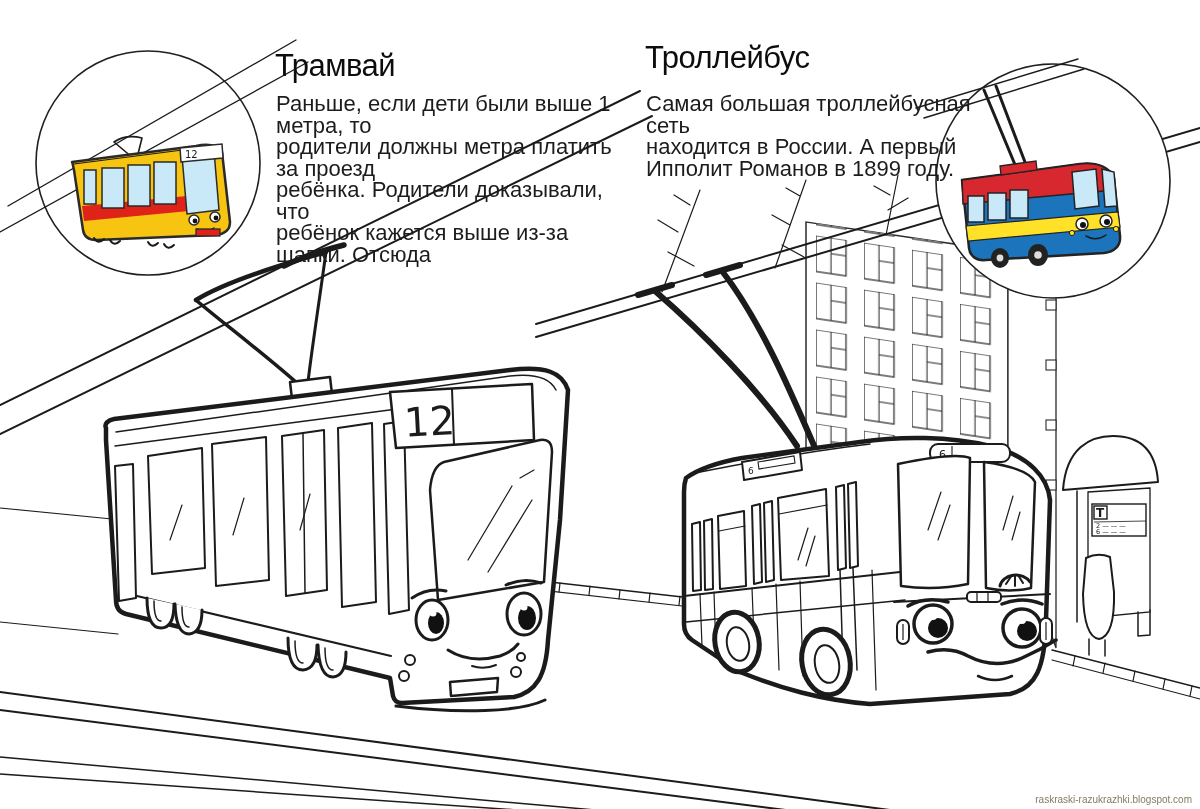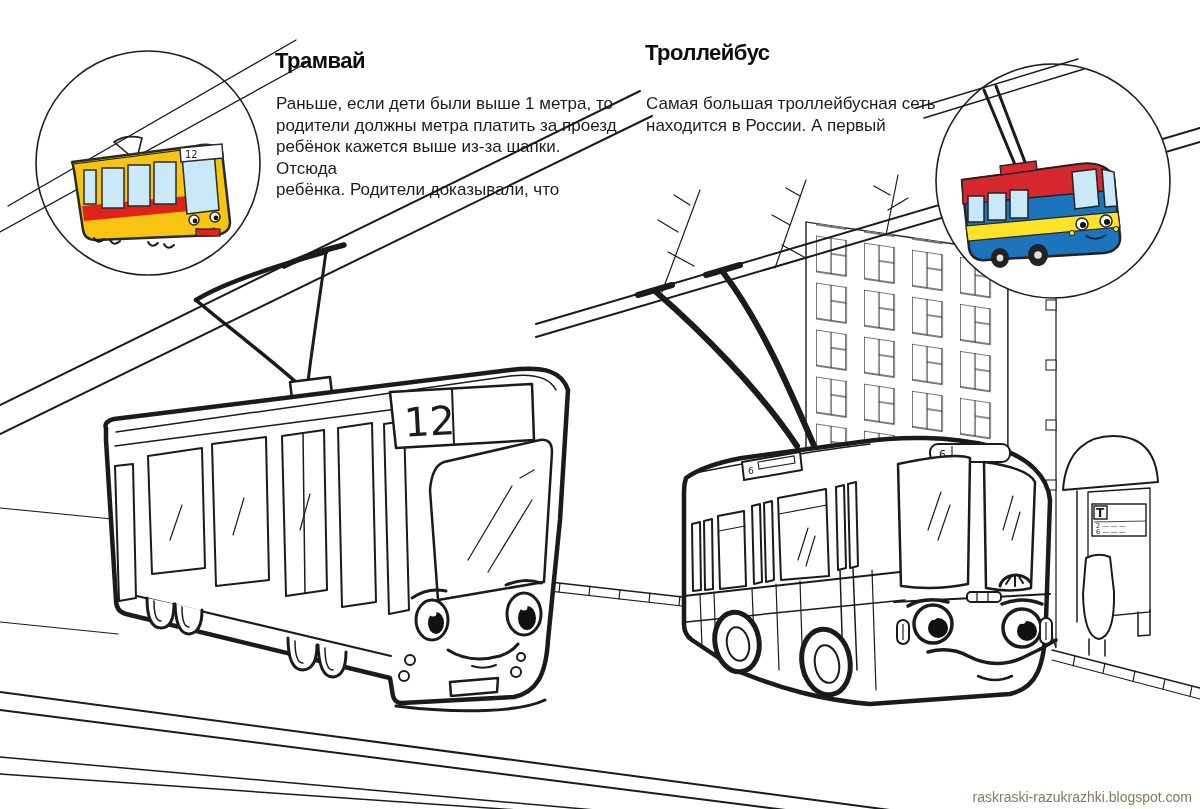--- a/index.html
+++ b/index.html
@@ -11,23 +11,23 @@
   .w25{stroke-width:2.5;} .w3{stroke-width:3;} .w35{stroke-width:3.5;}
   .w45{stroke-width:4.5;} .w6{stroke-width:6;}
   .wh{fill:#ffffff;}
   .ink{fill:#111;}
   .c-tramyellow{fill:var(--tram_yellow);}
   .c-red{fill:var(--accent_red);}
   .c-trolblue{fill:var(--trolleybus_blue);}
   .c-trolred{fill:var(--trolleybus_red);}
   .c-stripeyellow{fill:var(--stripe_yellow);}
   .c-winblue{fill:var(--window_blue);}
-  .heading{position:absolute;font-weight:bold;font-size:22px;letter-spacing:-0.5px;color:#0d0d0d;}
-  .para{position:absolute;font-size:17px;line-height:21.5px;color:#1c1c1c;width:350px;}
-  .watermark{position:absolute;right:8px;bottom:4px;font-size:14px;color:var(--watermark_color);}
+  .heading{position:absolute;font-weight:normal;font-size:31px;letter-spacing:-0.5px;color:#0d0d0d;}
+  .para{position:absolute;font-size:22px;line-height:21.5px;color:#1c1c1c;width:350px;}
+  .watermark{position:absolute;right:8px;bottom:4px;font-size:10px;color:var(--watermark_color);}
   .svgtext{font-family:"DejaVu Sans",sans-serif;fill:#1b1b1b;}
 </style>
 </head>
 <body>
 
 <div id="page">
 
 <svg id="art" width="1200" height="809" viewBox="0 0 1200 809">
   <defs>
     <pattern id="bwin" x="10" y="12" width="48" height="47" patternUnits="userSpaceOnUse">
@@ -307,25 +307,26 @@
       <ellipse cx="1038" cy="255" rx="10" ry="11" fill="#222"></ellipse>
       <circle cx="1038" cy="255" r="3.8" fill="#ddd"></circle>
     </g>
   </g>
 </svg>
 
 <div class="heading" style="left:275px;top:48px;">Трамвай</div>
 <div class="para" style="left:276px;top:93px;">
   <div>Раньше, если дети были выше 1 метра, то</div>
   <div>родители должны метра платить за проезд</div>
+  <div>ребёнка. Родители доказывали, что</div>
   <div>ребёнок кажется выше из-за шапки. Отсюда</div>
-  <div>ребёнка. Родители доказывали, что</div>
 </div>
 
 <div class="heading" style="left:645px;top:40px;">Троллейбус</div>
 <div class="para" style="left:646px;top:93px;">
   <div>Самая большая троллейбусная сеть</div>
   <div>находится в России. А первый</div>
+  <div>Ипполит Романов в 1899 году.</div>
 </div>
 
 <div class="watermark">raskraski-razukrazhki.blogspot.com</div>
 
 </div>
 
 </body></html>

